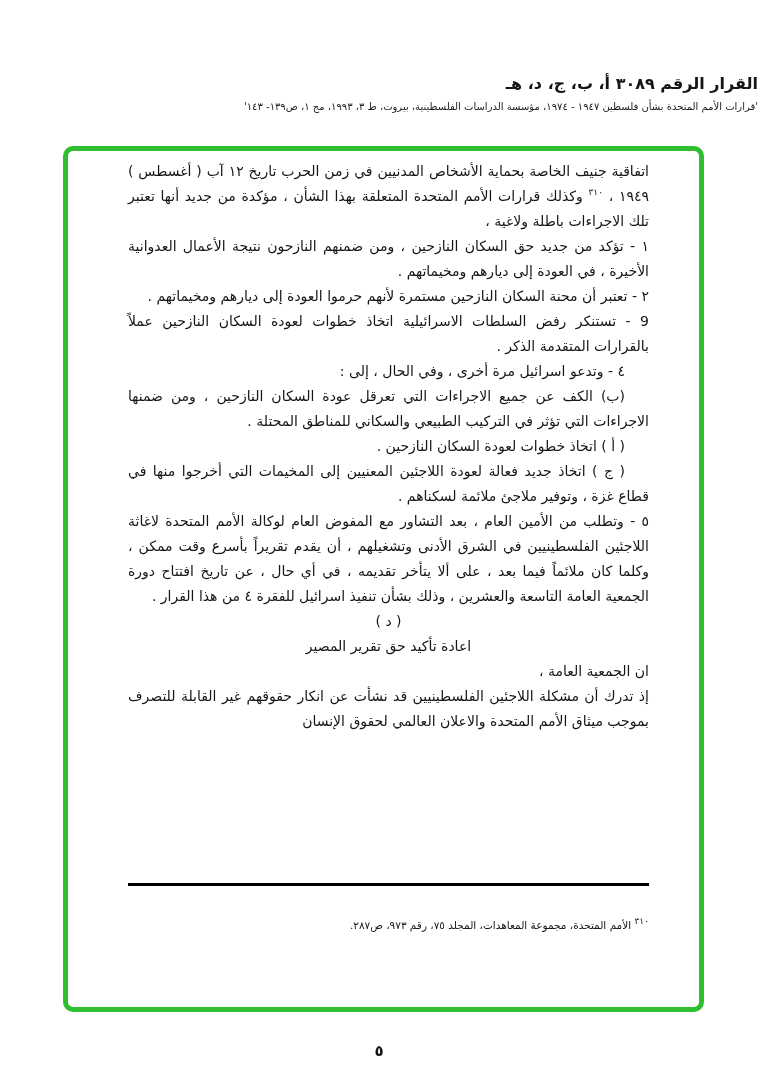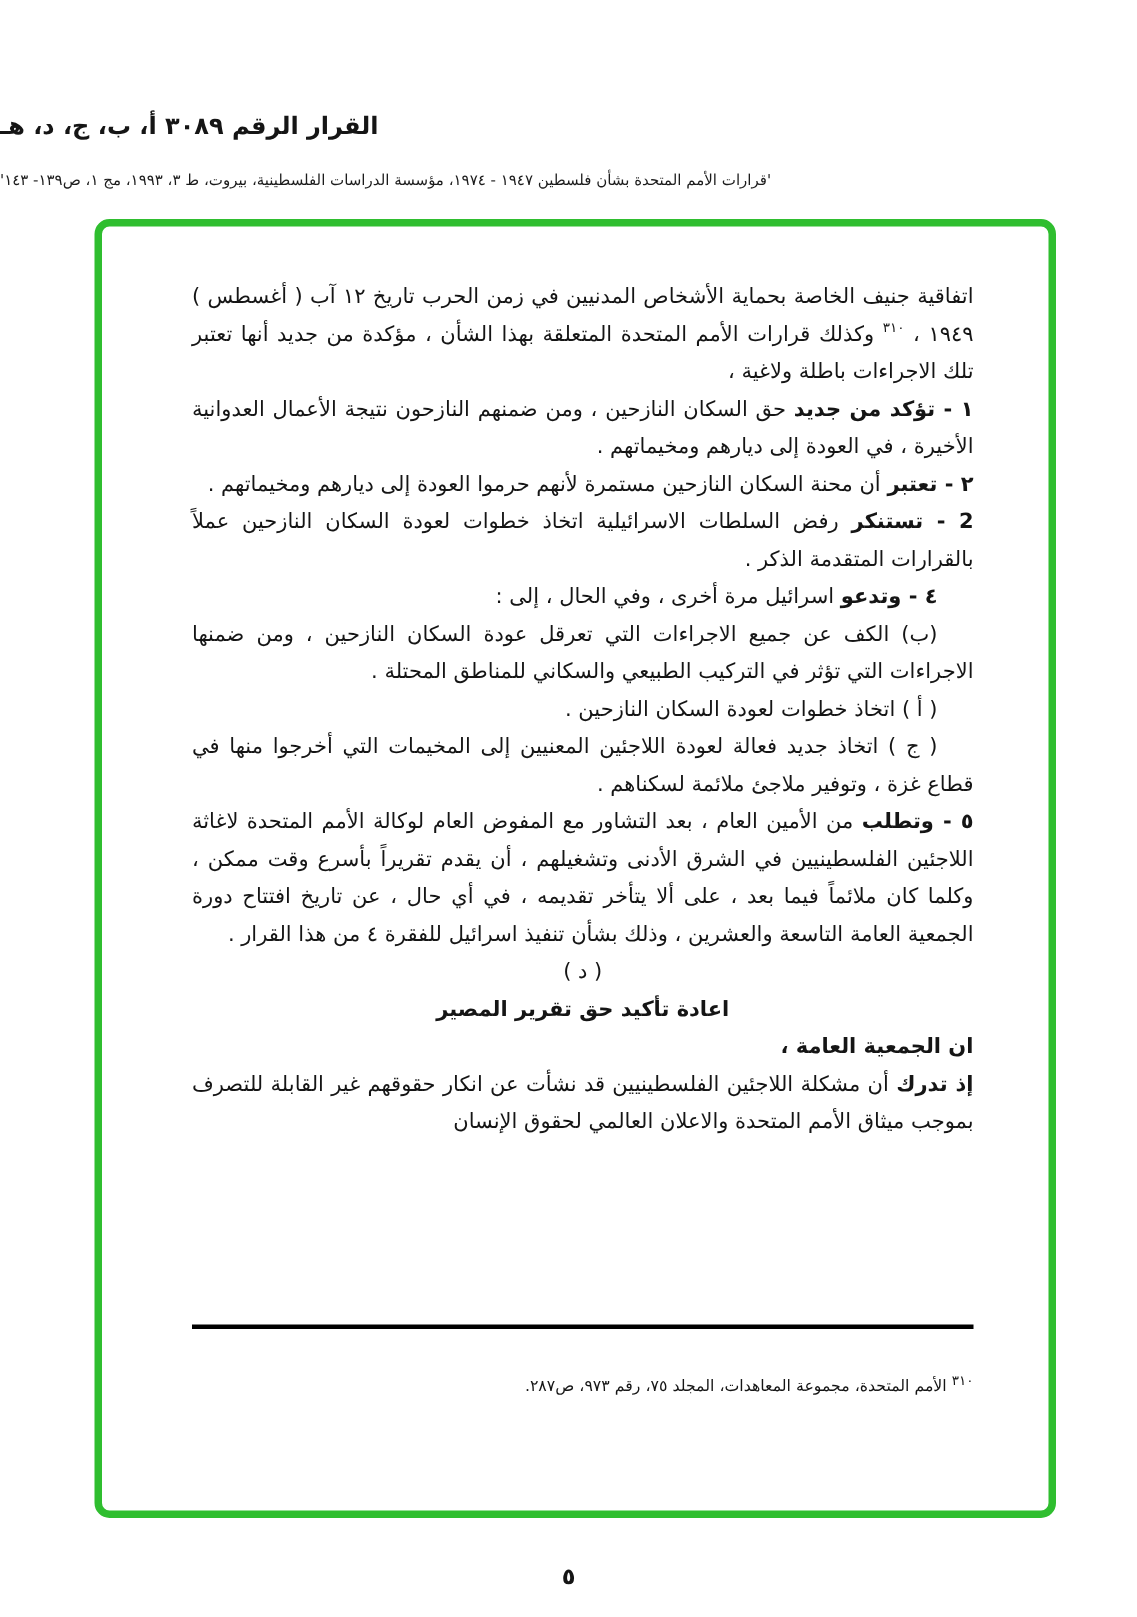--- a/index.html
+++ b/index.html
@@ -6,39 +6,39 @@
   body {
     width: 758px; height: 1078px;
     background: #ffffff;
     position: relative;
     overflow: hidden;
     font-family: "DejaVu Sans", "Liberation Serif", sans-serif;
     color: #151515;
   }
   .page-header {
     position: absolute; top: 74px; left: 0; width: 100%;
-    text-align: left; direction: rtl;
+    text-align: right; direction: rtl;
   }
   .res-title { font-size: 16px; font-weight: 700; letter-spacing: .3px; }
-  .source-line { font-size: 10px; margin-top: 22px; color: #1c1c1c; }
+  .source-line { font-size: 10px; margin-top: 8px; color: #1c1c1c; }
 
   .frame {
     position: absolute; left: 63px; top: 146px;
     width: 631px; height: 856px;
     border: 5px solid #2fbe2f; border-radius: 10px;
     background: #ffffff;
   }
   .content {
     direction: rtl; text-align: justify;
-    padding: 35px 50px 0 60px;
+    padding: 8px 50px 0 60px;
     font-size: 14px; line-height: 25px;
     max-height: 726px; overflow: hidden;
   }
   .content p { margin: 0; }
-  .b { font-weight: 700; }
+  .b { font-weight: 400; }
   .indent { text-indent: 24px; }
   .center { text-align: center; }
   .marker-line { margin-top: 12px; }
   .heading-line { margin-top: 3px; }
   .space-top { margin-top: 10px; }
   sup.fn { font-size: 9px; line-height: 0; vertical-align: super; }
 
   .footnote-block {
     position: absolute; left: 60px; right: 50px; bottom: 64px;
     direction: rtl;
@@ -62,21 +62,21 @@
 
 <div class="frame">
   <div class="content">
 
     <p><span>اتفاقية جنيف الخاصة بحماية الأشخاص المدنيين في زمن الحرب تاريخ ١٢ آب ( أغسطس ) ١٩٤٩ ، </span><sup class="fn">٣١٠</sup><span> وكذلك قرارات الأمم المتحدة المتعلقة بهذا الشأن ، مؤكدة من جديد أنها تعتبر تلك الاجراءات باطلة ولاغية ،</span></p>
 
     <p><span class="b">١ - تؤكد من جديد</span><span> حق السكان النازحين ، ومن ضمنهم النازحون نتيجة الأعمال العدوانية الأخيرة ، في العودة إلى ديارهم ومخيماتهم .</span></p>
 
     <p><span class="b">٢ - تعتبر</span><span> أن محنة السكان النازحين مستمرة لأنهم حرموا العودة إلى ديارهم ومخيماتهم .</span></p>
 
-    <p><span class="b">2 - تستنكر</span><span> رفض السلطات الاسرائيلية اتخاذ خطوات لعودة السكان النازحين عملاً بالقرارات المتقدمة الذكر .</span></p>
+    <p><span class="b">9 - تستنكر</span><span> رفض السلطات الاسرائيلية اتخاذ خطوات لعودة السكان النازحين عملاً بالقرارات المتقدمة الذكر .</span></p>
 
     <p class="indent"><span class="b">٤ - وتدعو</span><span> اسرائيل مرة أخرى ، وفي الحال ، إلى :</span></p>
 
     <p class="indent">(ب) الكف عن جميع الاجراءات التي تعرقل عودة السكان النازحين ، ومن ضمنها الاجراءات التي تؤثر في التركيب الطبيعي والسكاني للمناطق المحتلة .</p>
 
     <p class="indent">( أ ) اتخاذ خطوات لعودة السكان النازحين .</p>
 
     <p class="indent">( ج ) اتخاذ جديد فعالة لعودة اللاجئين المعنيين إلى المخيمات التي أخرجوا منها في قطاع غزة ، وتوفير ملاجئ ملائمة لسكناهم .</p>
 
     <p><span class="b">٥ - وتطلب</span><span> من الأمين العام ، بعد التشاور مع المفوض العام لوكالة الأمم المتحدة لاغاثة اللاجئين الفلسطينيين في الشرق الأدنى وتشغيلهم ، أن يقدم تقريراً بأسرع وقت ممكن ، وكلما كان ملائماً فيما بعد ، على ألا يتأخر تقديمه ، في أي حال ، عن تاريخ افتتاح دورة الجمعية العامة التاسعة والعشرين ، وذلك بشأن تنفيذ اسرائيل للفقرة ٤ من هذا القرار .</span></p>

